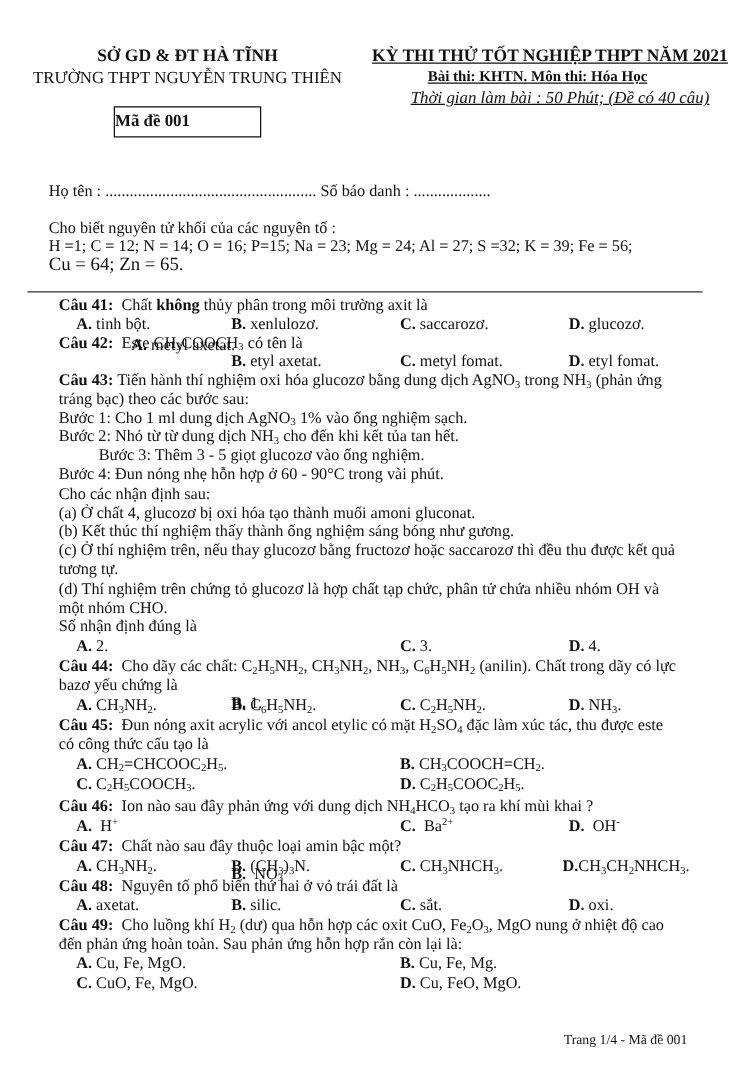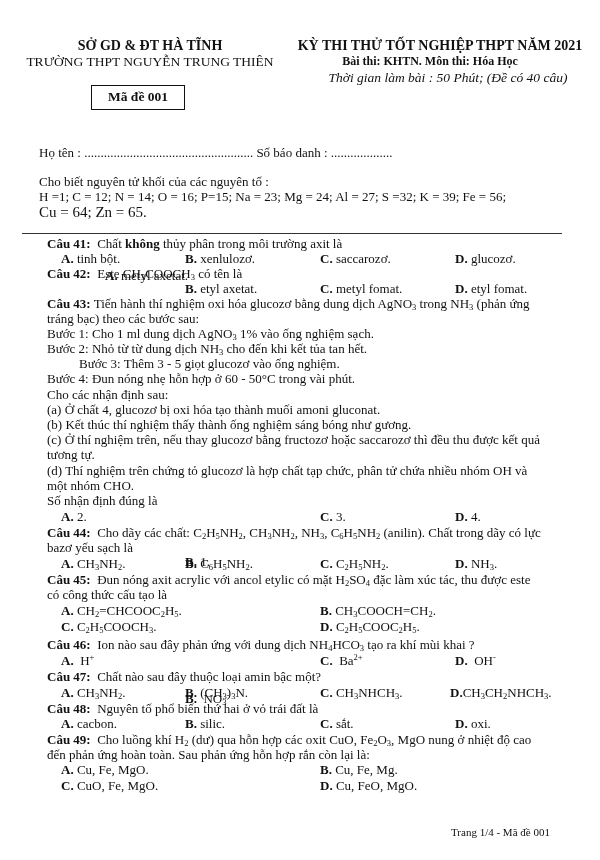--- a/index.html
+++ b/index.html
@@ -5,25 +5,25 @@
   html, body { margin: 0; padding: 0; background: #ffffff; }
   body {
     width: 600px; height: 860px; position: relative; overflow: hidden;
     font-family: "Liberation Serif", "DejaVu Serif", serif;
     color: #111111; font-size: 13px;
   }
   .abs { position: absolute; white-space: nowrap; }
   .b { font-weight: bold; }
   .i { font-style: italic; }
   .hdr-left { position: absolute; left: 0; width: 300px; text-align: center; }
-  .hdr-right { position: absolute; left: 280px; width: 320px; text-align: center; }
+  .hdr-right { position: absolute; left: 280px; width: 320px; text-align: center; text-decoration: underline; }
   .code-box {
-    position: absolute; left: 91px; top: 85px; width: 94px; height: 25px;
+    position: absolute; left: 91px; top: 85px; width: 118px; height: 25px;
     border: 1.5px solid #111; box-sizing: border-box;
-    font-weight: bold; text-align: center; line-height: 22px; font-size: 13.5px;
+    font-weight: bold; line-height: 22px; font-size: 13.5px;
   }
   .sep { position: absolute; left: 22px; top: 233px; width: 540px; height: 0; border-top: 1.5px solid #333; }
   .line { position: absolute; left: 47px; white-space: nowrap; font-size: 13px; line-height: 15px; }
   .opt { position: absolute; white-space: nowrap; font-size: 13px; line-height: 15px; }
   .opt .lbl { font-weight: bold; }
   sub { font-size: 8.5px; vertical-align: -2px; line-height: 0; }
   sup { font-size: 8.5px; vertical-align: 5px; line-height: 0; }
 </style>
 </head>
 <body>
@@ -68,39 +68,39 @@
 <div class="opt" style="left:455px;top:281px;"><span class="lbl">D.</span> <span>etyl fomat.</span></div>
 
 <div class="line" style="top:296px;">
   <span class="b">Câu 43:</span>
   <span>Tiến hành  thí nghiệm oxi hóa glucozơ bằng dung dịch AgNO<sub>3</sub> trong NH<sub>3</sub> (phản ứng</span>
 </div>
 <div class="line" style="top:311px;">tráng bạc) theo các  bước sau:</div>
 <div class="line" style="top:326px;">Bước 1: Cho 1 ml dung dịch AgNO<sub>3</sub> 1% vào ống nghiệm sạch.</div>
 <div class="line" style="top:341px;">Bước 2: Nhỏ từ từ dung dịch NH<sub>3</sub> cho đến khi kết tủa tan hết.</div>
 <div class="line" style="top:356px;margin-left:32px;">Bước 3: Thêm 3 - 5 giọt glucozơ vào  ống nghiệm.</div>
-<div class="line" style="top:371px;">Bước 4: Đun nóng nhẹ hỗn hợp ở 60 - 50°C trong vài phút.</div>
+<div class="line" style="top:371px;">Bước 4: Đun nóng nhẹ hỗn hợp ở 60 - 90°C trong vài phút.</div>
 <div class="line" style="top:387px;">Cho các  nhận định sau:</div>
 <div class="line" style="top:402px;">(a) Ở chất 4, glucozơ bị oxi hóa tạo thành  muối amoni gluconat.</div>
 <div class="line" style="top:417px;">(b) Kết thúc thí nghiệm thấy thành ống nghiệm sáng bóng như gương.</div>
 <div class="line" style="top:432px;">(c) Ở thí nghiệm trên, nếu thay glucozơ bằng fructozơ hoặc saccarozơ thì đều thu được kết quả</div>
 <div class="line" style="top:447px;">tương tự.</div>
 <div class="line" style="top:463px;">(d) Thí nghiệm trên chứng tỏ glucozơ là hợp chất tạp chức, phân tử chứa nhiều nhóm OH và</div>
 <div class="line" style="top:478px;">một nhóm  CHO.</div>
 <div class="line" style="top:493px;">Số nhận định đúng là</div>
 <div class="opt" style="left:61px;top:509px;"><span class="lbl">A.</span> <span>2.</span></div>
 <div class="opt" style="left:185px;top:514px;margin-top:40px;"><span class="lbl">B.</span> <span>1.</span></div>
 <div class="opt" style="left:320px;top:509px;"><span class="lbl">C.</span> <span>3.</span></div>
 <div class="opt" style="left:455px;top:509px;"><span class="lbl">D.</span> <span>4.</span></div>
 
 <div class="line" style="top:525px;">
   <span class="b">Câu 44:</span>&nbsp;
   <span>Cho dãy các chất: C<sub>2</sub>H<sub>5</sub>NH<sub>2</sub>, CH<sub>3</sub>NH<sub>2</sub>, NH<sub>3</sub>, C<sub>6</sub>H<sub>5</sub>NH<sub>2</sub> (anilin). Chất trong dãy có lực</span>
 </div>
-<div class="line" style="top:540px;">bazơ yếu sạch là</div>
+<div class="line" style="top:540px;">bazơ yếu chứng là</div>
 <div class="opt" style="left:61px;top:556px;"><span class="lbl">A.</span> <span>CH<sub>3</sub>NH<sub>2</sub>.</span></div>
 <div class="opt" style="left:185px;top:556px;"><span class="lbl">B.</span> <span>C<sub>6</sub>H<sub>5</sub>NH<sub>2</sub>.</span></div>
 <div class="opt" style="left:320px;top:556px;"><span class="lbl">C.</span> <span>C<sub>2</sub>H<sub>5</sub>NH<sub>2</sub>.</span></div>
 <div class="opt" style="left:455px;top:556px;"><span class="lbl">D.</span> <span>NH<sub>3</sub>.</span></div>
 
 <div class="line" style="top:572px;">
   <span class="b">Câu 45:</span>&nbsp;
   <span>Đun nóng axit acrylic với ancol etylic có mặt H<sub>2</sub>SO<sub>4</sub> đặc làm xúc tác, thu được este</span>
 </div>
 <div class="line" style="top:587px;">có công thức cấu tạo là</div>
@@ -124,21 +124,21 @@
 </div>
 <div class="opt" style="left:61px;top:685px;"><span class="lbl">A.</span> <span>CH<sub>3</sub>NH<sub>2</sub>.</span></div>
 <div class="opt" style="left:185px;top:685px;"><span class="lbl">B.</span> <span>(CH<sub>3</sub>)<sub>3</sub>N.</span></div>
 <div class="opt" style="left:320px;top:685px;"><span class="lbl">C.</span> <span>CH<sub>3</sub>NHCH<sub>3</sub>.</span></div>
 <div class="opt" style="left:450px;top:685px;"><span class="lbl">D.</span><span>CH<sub>3</sub>CH<sub>2</sub>NHCH<sub>3</sub>.</span></div>
 
 <div class="line" style="top:701px;">
   <span class="b">Câu 48:</span>&nbsp;
   <span>Nguyên tố phổ biến thứ hai ở vỏ trái đất là</span>
 </div>
-<div class="opt" style="left:61px;top:716px;"><span class="lbl">A.</span> <span>cacbon.</span></div>
+<div class="opt" style="left:61px;top:716px;"><span class="lbl">A.</span> <span>axetat.</span></div>
 <div class="opt" style="left:185px;top:716px;"><span class="lbl">B.</span> <span>silic.</span></div>
 <div class="opt" style="left:320px;top:716px;"><span class="lbl">C.</span> <span>sắt.</span></div>
 <div class="opt" style="left:455px;top:716px;"><span class="lbl">D.</span> <span>oxi.</span></div>
 
 <div class="line" style="top:732px;">
   <span class="b">Câu 49:</span>&nbsp;
   <span>Cho luồng khí H<sub>2</sub> (dư) qua hỗn hợp các oxit CuO, Fe<sub>2</sub>O<sub>3</sub>, MgO nung ở nhiệt độ cao</span>
 </div>
 <div class="line" style="top:747px;">đến phản ứng hoàn toàn. Sau phản ứng hỗn hợp rắn còn lại là:</div>
 <div class="opt" style="left:61px;top:762px;"><span class="lbl">A.</span> <span>Cu, Fe, MgO.</span></div>

